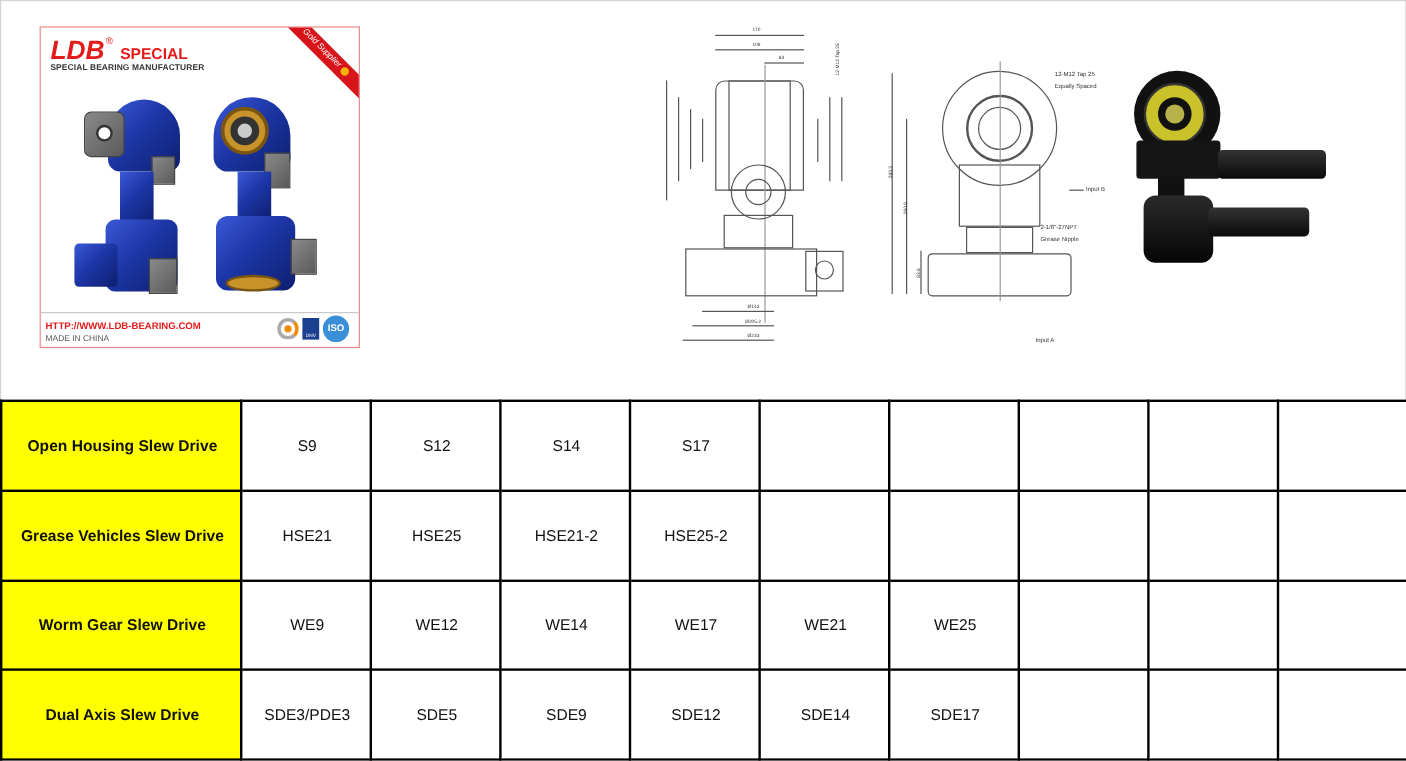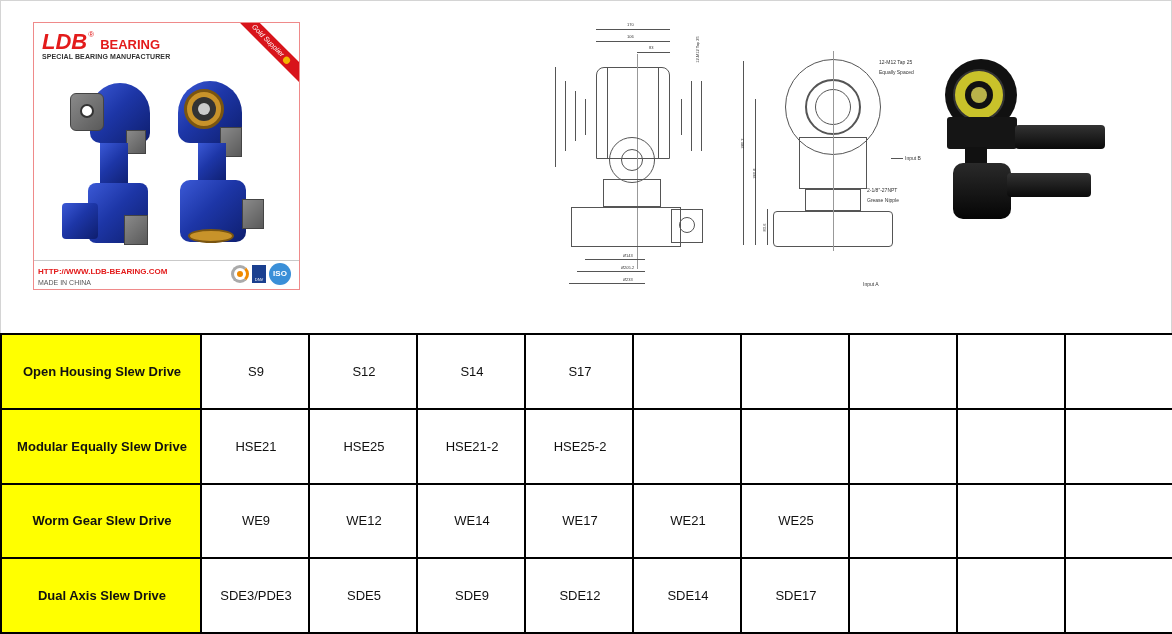--- a/index.html
+++ b/index.html
@@ -78,21 +78,21 @@
 </style>
 </head>
 <body>
 
 <div class="image-area">
 
   <div class="brand-card">
     <div class="brand-logo">
       <span class="brand-ldb">LDB</span>
       <span class="brand-reg">®</span>
-      <span class="brand-bearing">BEARING</span>
+      <span class="brand-bearing">SPECIAL</span>
     </div>
     <div class="brand-tagline">SPECIAL BEARING MANUFACTURER</div>
     <div class="ribbon"><span>Gold Supplier</span><span class="ribbon-dot"></span></div>
 
     <div class="prod" style="left:26px; top:52px; width:100px; height:175px;">
       <div class="blue" style="position:absolute; left:30px; top:8px; width:60px; height:60px; border-radius:30px 30px 10px 10px;"></div>
       <div class="gray-plate" style="position:absolute; left:10px; top:18px; width:34px; height:38px; border-radius:6px;"></div>
       <div style="position:absolute; left:20px; top:29px; width:14px; height:14px; border-radius:50%; background:#fff; border:2px solid #333;"></div>
       <div class="gray-plate" style="position:absolute; left:66px; top:55px; width:20px; height:24px;"></div>
       <div class="blue" style="position:absolute; left:40px; top:68px; width:28px; height:45px;"></div>
@@ -217,21 +217,21 @@
       <td>S12</td>
       <td>S14</td>
       <td>S17</td>
       <td></td>
       <td></td>
       <td></td>
       <td></td>
       <td></td>
     </tr>
     <tr>
-      <td class="cat">Modular Equally Slew Drive</td>
+      <td class="cat">Grease Vehicles Slew Drive</td>
       <td>HSE21</td>
       <td>HSE25</td>
       <td>HSE21-2</td>
       <td>HSE25-2</td>
       <td></td>
       <td></td>
       <td></td>
       <td></td>
       <td></td>
     </tr>

